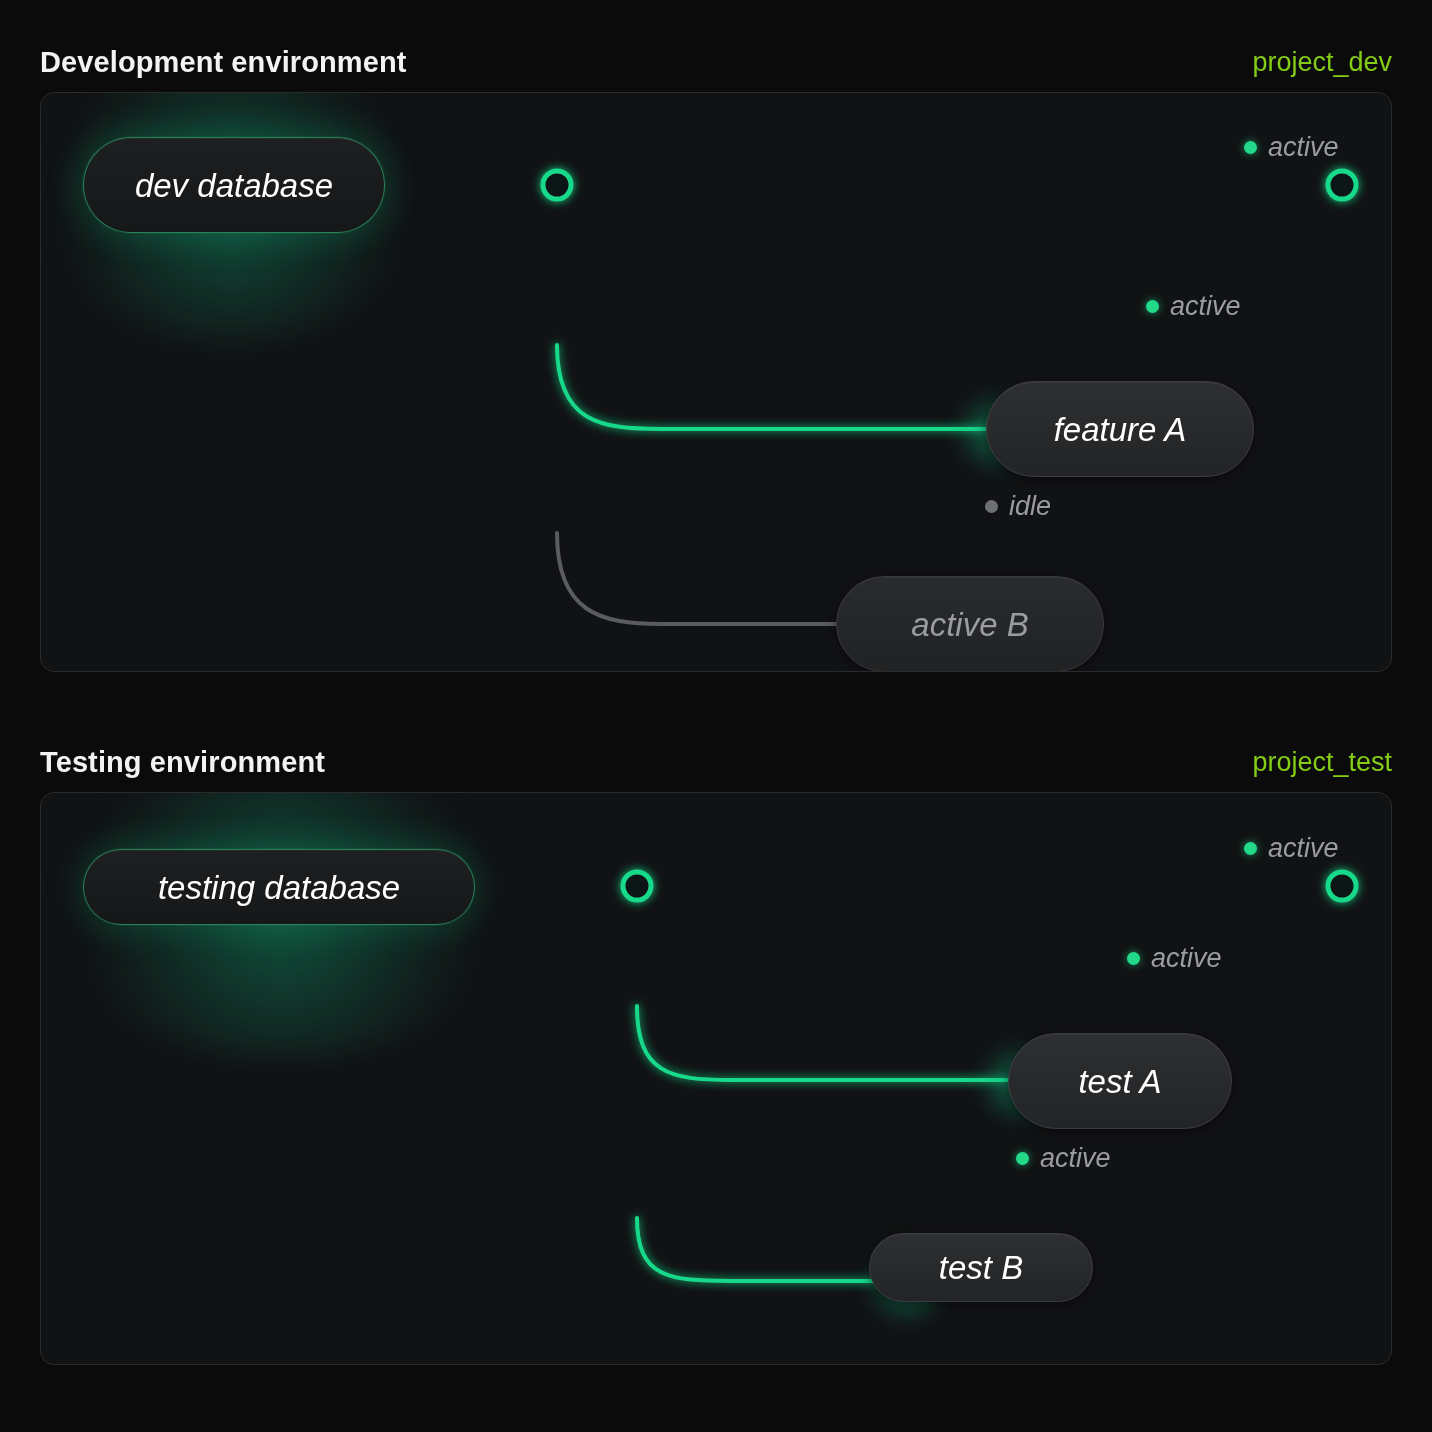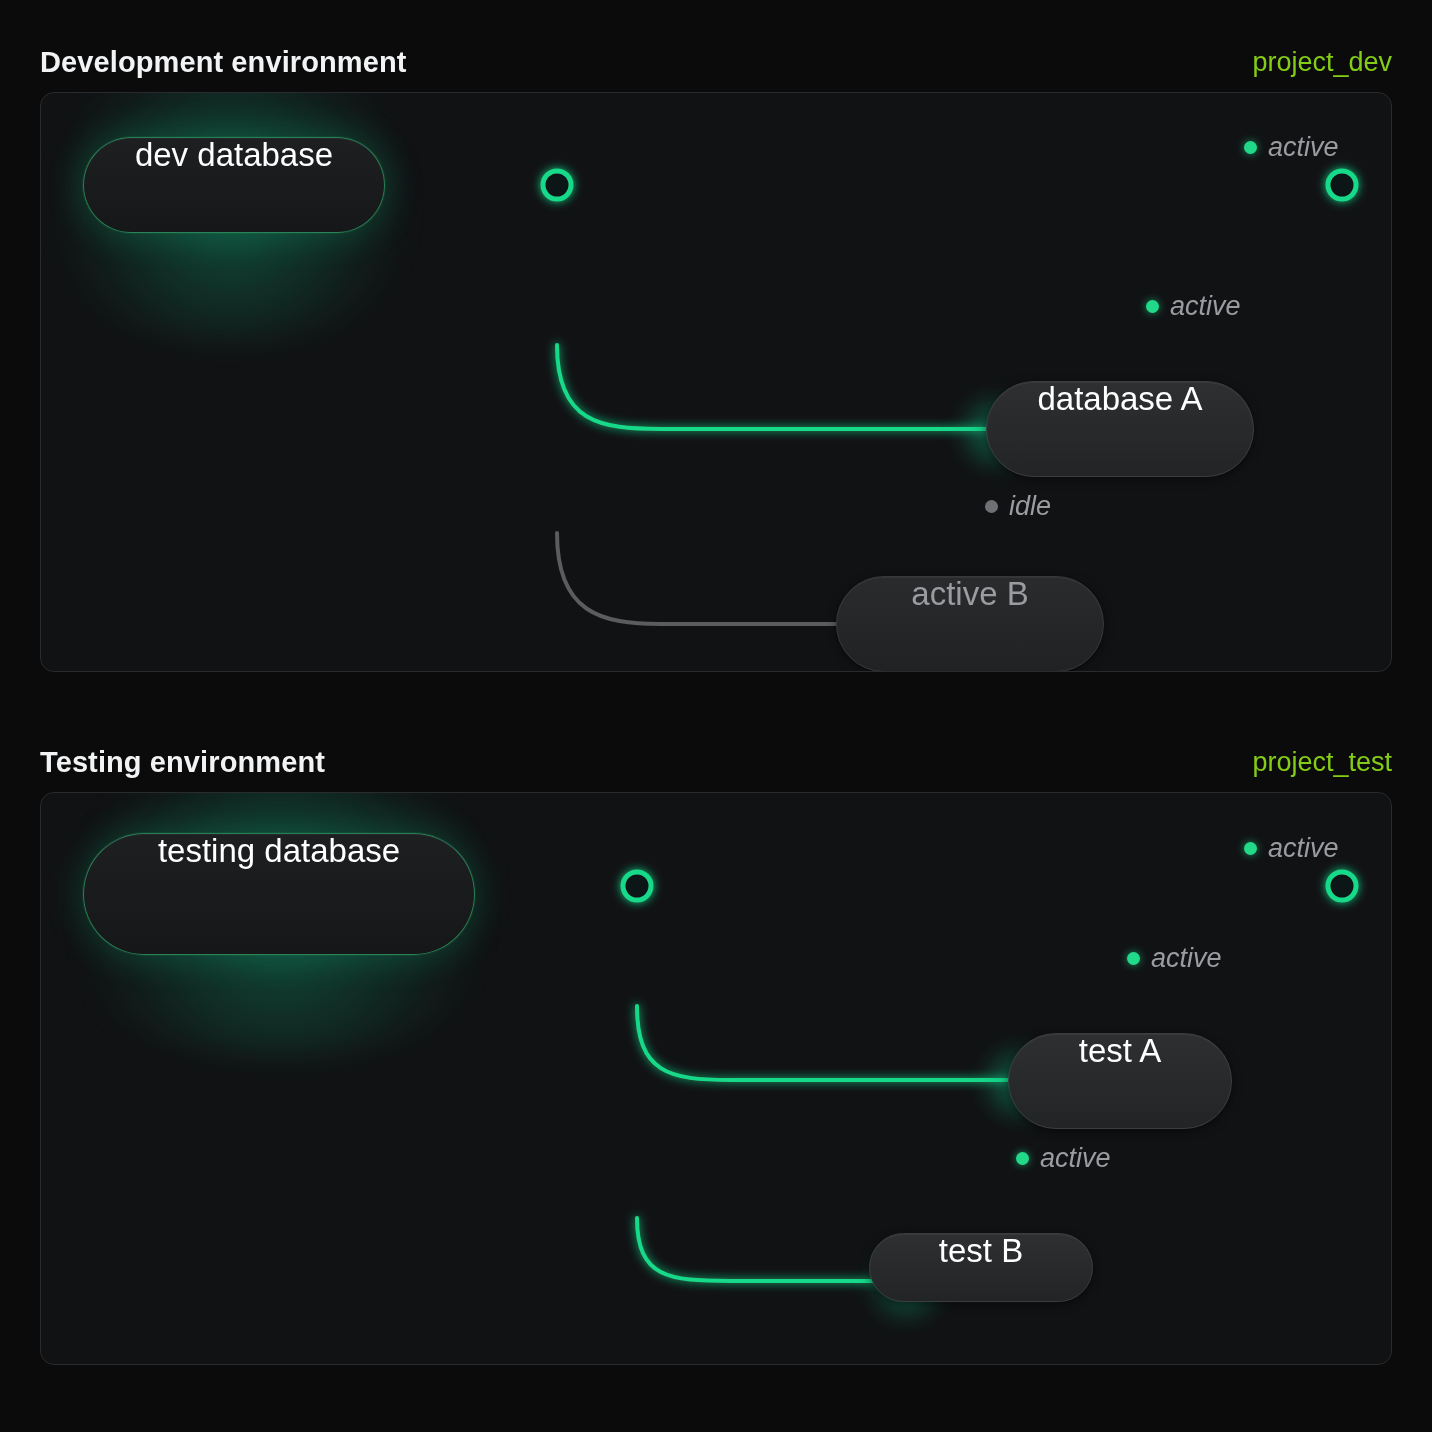--- a/index.html
+++ b/index.html
@@ -66,25 +66,26 @@
     position: absolute;
     left: 0;
     top: 0;
     display: block;
   }
 
   
   .node {
     position: absolute;
     display: flex;
-    align-items: flex-start;
+    align-items: center;
     justify-content: center;
     box-sizing: border-box;
     border-radius: 999px;
     white-space: nowrap;
+    font-style: italic;
   }
   .node-label {
     font-size: 33px;
     font-weight: 400;
     line-height: 1;
   }
 
   
   .node.db {
     background: linear-gradient(180deg, #1e1f21 0%, #161718 100%);
@@ -213,21 +214,21 @@
         <span class="node-label">dev database</span>
       </div>
 
       <div class="status" style="left:1203px; top:41px;">
         <span class="status-dot on"></span>
         <span class="status-text">active</span>
       </div>
 
       <div class="edge-glow" style="left:912px; top:296px; width:86px; height:86px;"></div>
       <div class="node svc" style="left:945px; top:288px; width:268px; height:96px;">
-        <span class="node-label">database A</span>
+        <span class="node-label">feature A</span>
       </div>
       <div class="status" style="left:1105px; top:200px;">
         <span class="status-dot on"></span>
         <span class="status-text">active</span>
       </div>
 
       <div class="node svc idle" style="left:795px; top:483px; width:268px; height:96px;">
         <span class="node-label">active B</span>
       </div>
       <div class="status" style="left:944px; top:400px;">
@@ -268,21 +269,21 @@
           <path d="M 596 425 C 596 485, 628 488, 690 488 L 855 488" stroke="#17d98a" stroke-width="4" fill="none" stroke-linecap="round" filter="url(#glowTest)"></path>
 
           <circle cx="596" cy="93" r="14" fill="#111214" stroke="#17d98a" stroke-width="5" filter="url(#glowTest)"></circle>
 
           <circle cx="1301" cy="93" r="14" fill="#111214" stroke="#17d98a" stroke-width="5" filter="url(#glowTest)"></circle>
         </svg>
       </div>
 
       <div class="db-glow" style="left:-10px; top:-26px; width:500px; height:290px;"></div>
 
-      <div class="node db" style="left:42px; top:40px; width:392px; height:122px;">
+      <div class="node db" style="left:42px; top:56px; width:392px; height:76px;">
         <span class="node-label">testing database</span>
       </div>
 
       <div class="status" style="left:1203px; top:42px;">
         <span class="status-dot on"></span>
         <span class="status-text">active</span>
       </div>
 
       <div class="edge-glow" style="left:935px; top:247px; width:86px; height:86px;"></div>
       <div class="node svc" style="left:967px; top:240px; width:224px; height:96px;">

